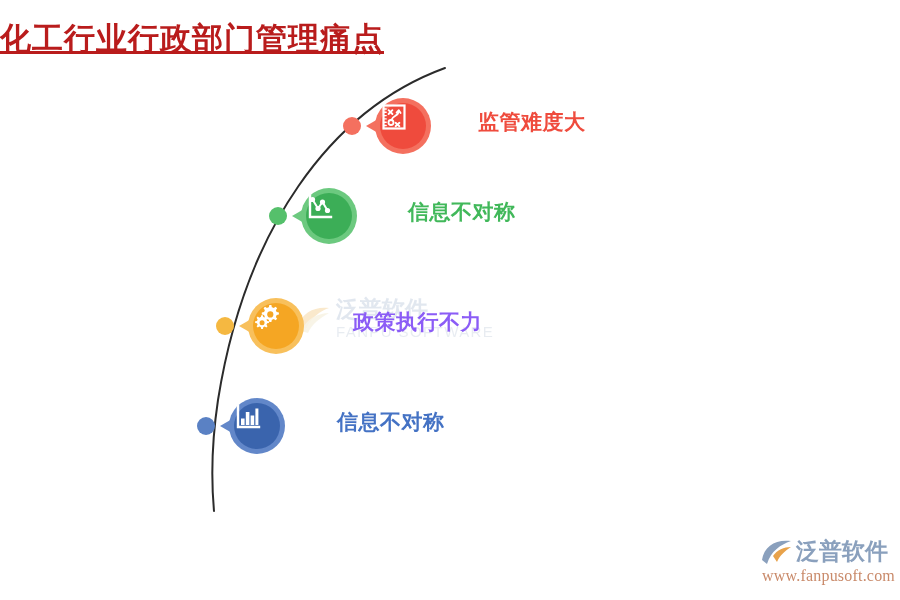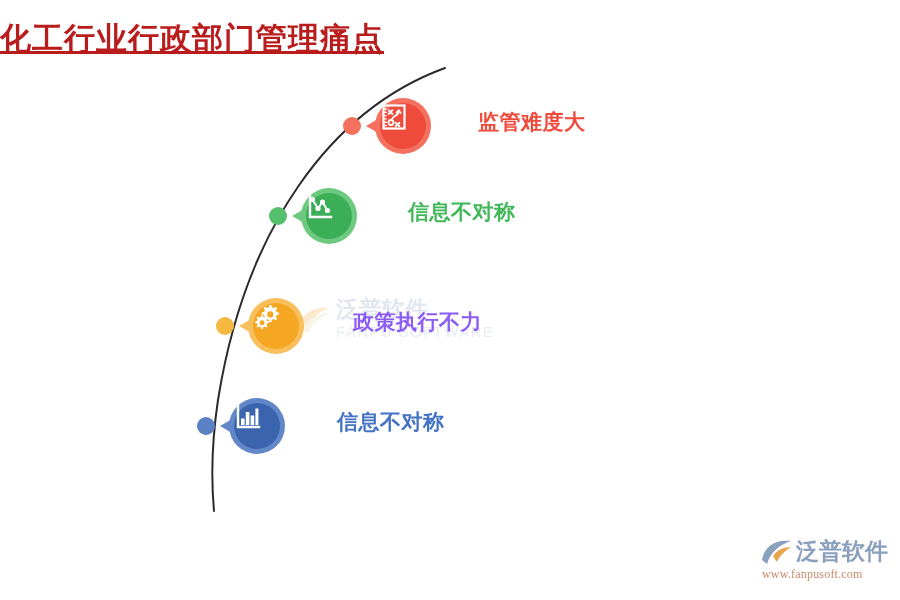--- a/index.html
+++ b/index.html
@@ -135,21 +135,21 @@
     font-size: 23px;
     font-weight: bold;
     color: #8aa0bd;
     letter-spacing: 0px;
     white-space: nowrap;
   }
   #brand-logo .brand-url {
     position: absolute;
     left: 2px;
     top: 31px;
-    font-size: 12px;
+    font-size: 16px;
     font-family: "Liberation Serif", "DejaVu Serif", serif;
     color: #c98a6a;
     letter-spacing: 0.2px;
     white-space: nowrap;
   }
 </style>
 </head>
 <body>
 
 <div id="canvas">

